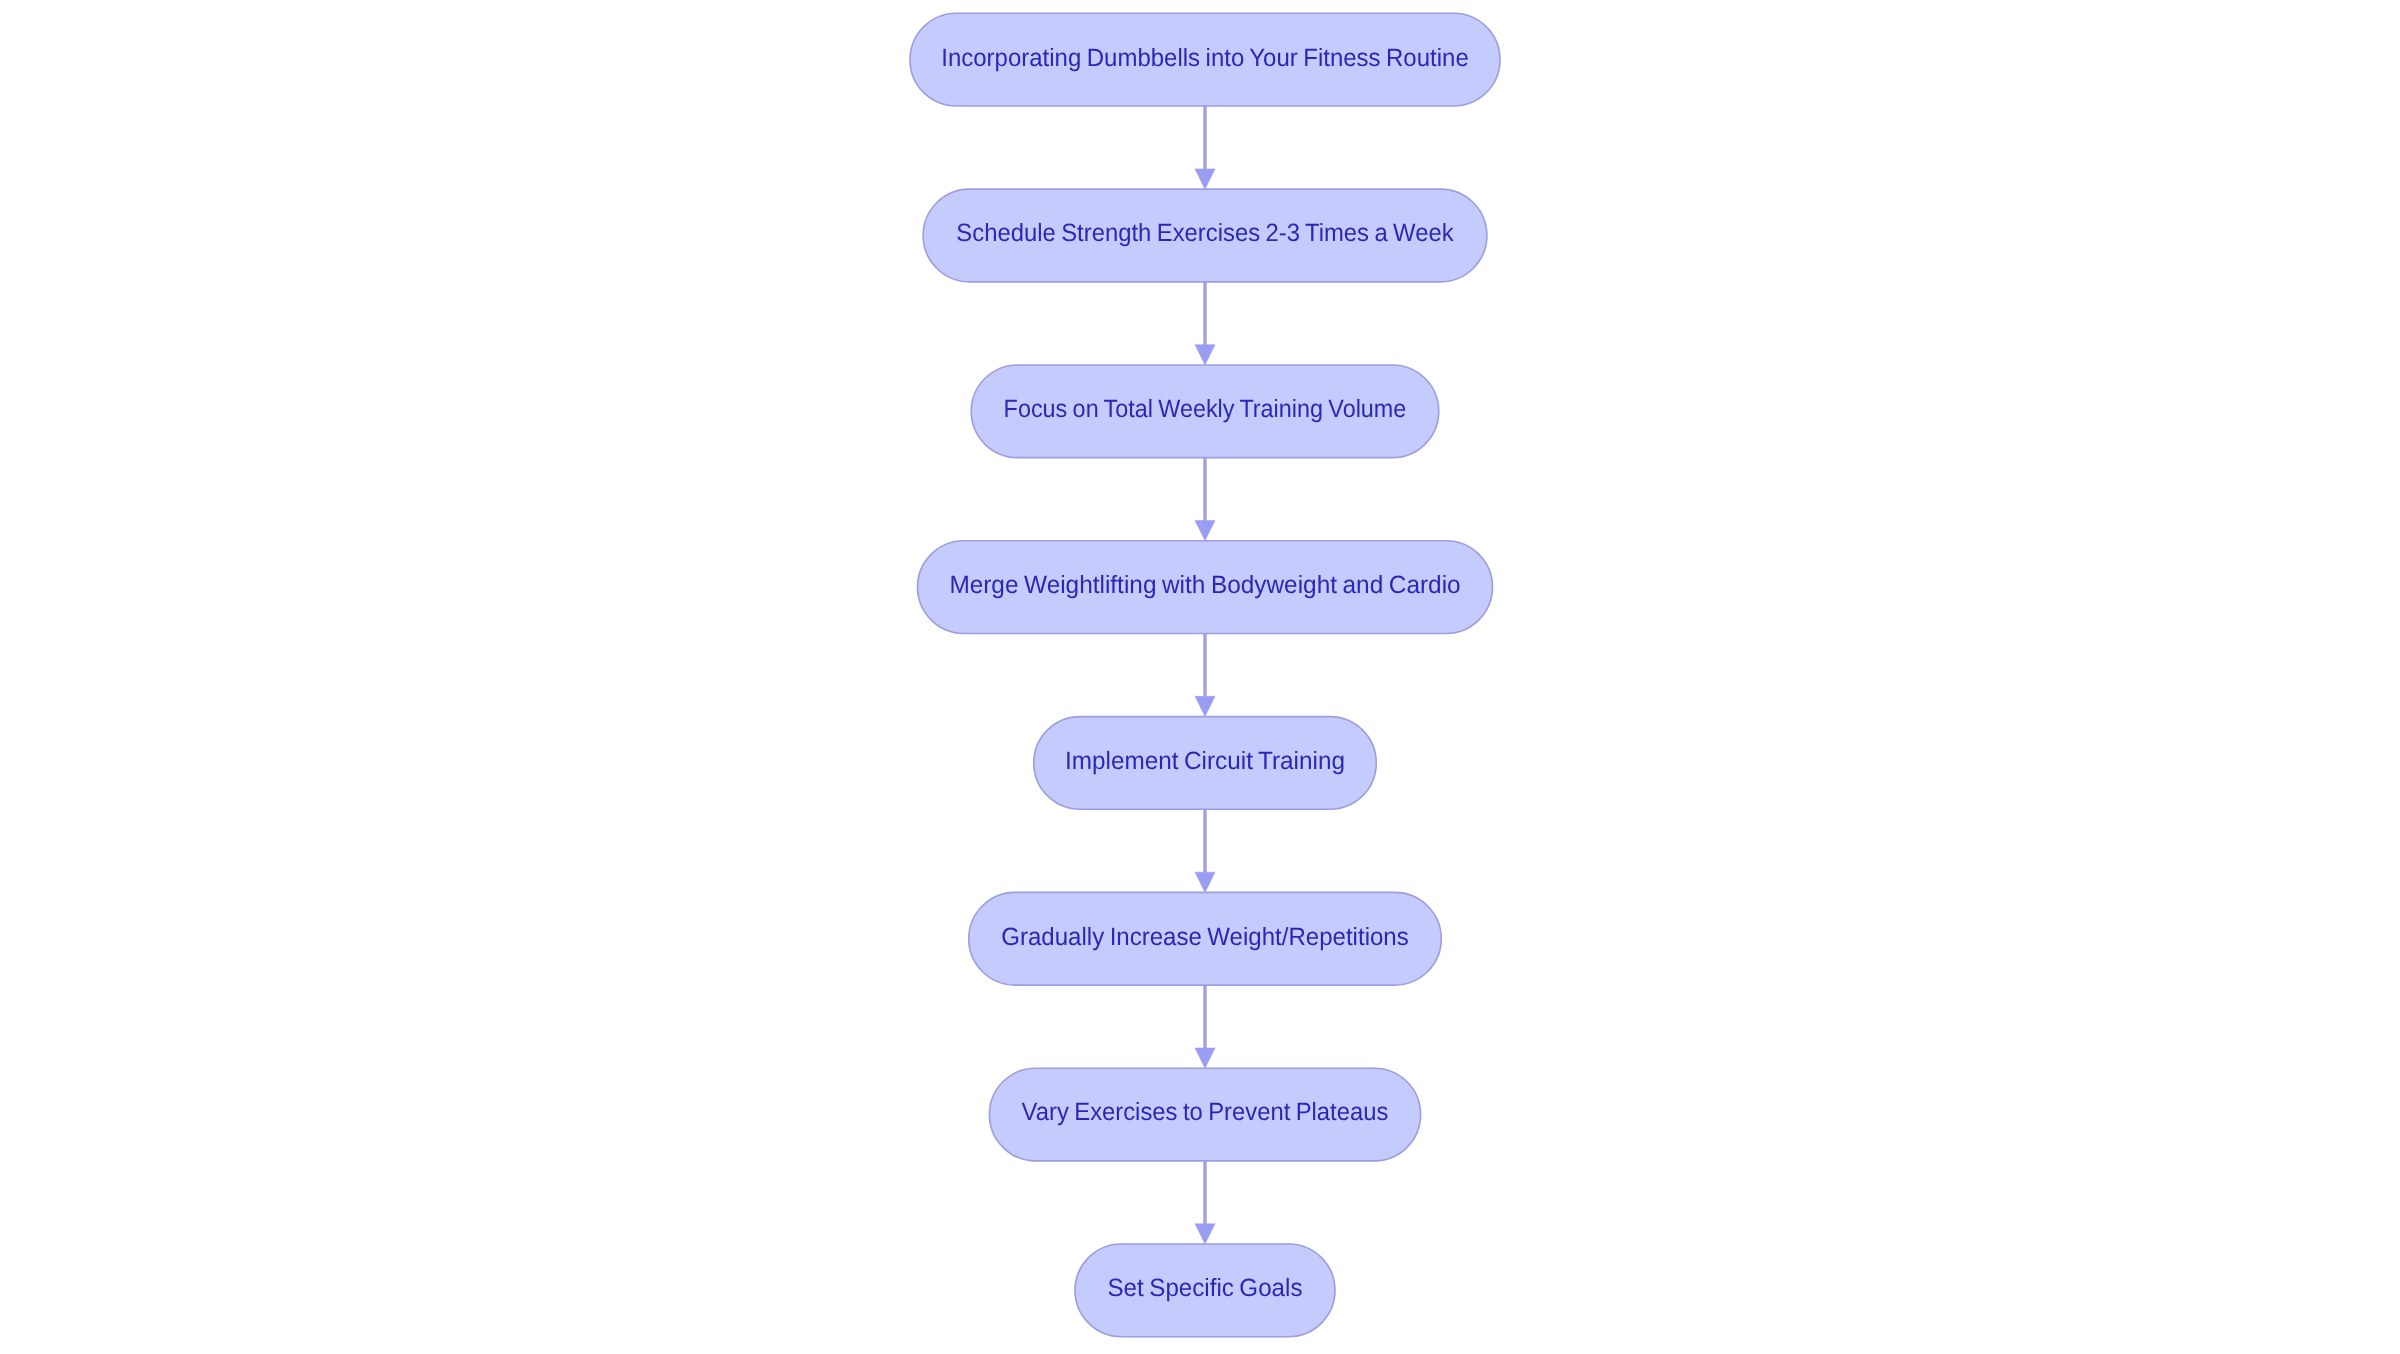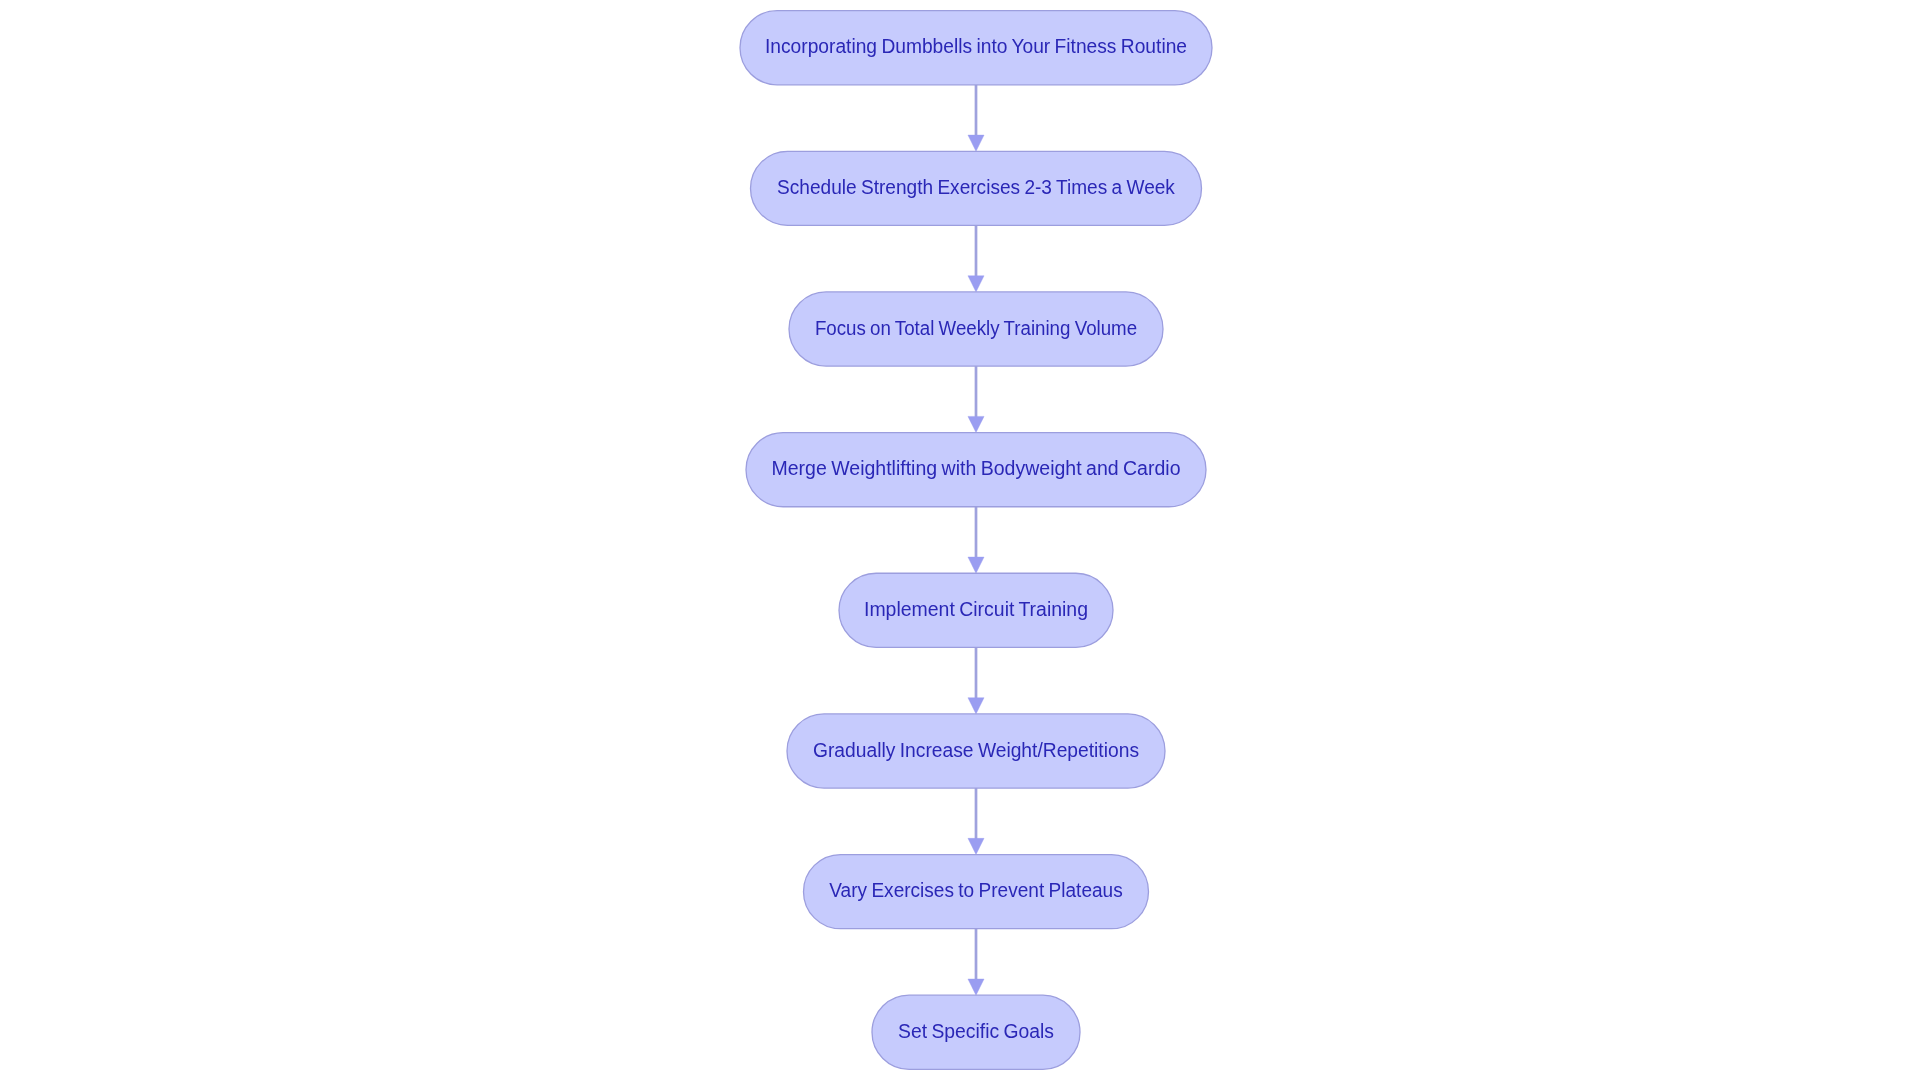--- a/index.html
+++ b/index.html
@@ -1,21 +1,21 @@
 <!DOCTYPE html>
 <html><head>
 <meta charset="utf-8">
 <title>Incorporating Dumbbells into Your Fitness Routine</title>
 <style>
   html, body { margin:0; padding:0; background:#ffffff; }
   body {
     width:1920px; height:1083px; overflow:hidden;
     font-family:"Liberation Sans", sans-serif;
   }
-  #flowchart { position:absolute; left:16px; top:0; width:1776px; height:1083px; }
+  #flowchart { position:absolute; left:4px; top:0; width:1776px; height:1083px; }
   svg { display:block; }
   .node-label {
     font-family:"Liberation Sans", sans-serif;
     white-space:pre;
   }
   .label-layer { will-change: opacity; }
   .node-shape { }
   .edge-line { fill:none; }
 </style>
 </head>

